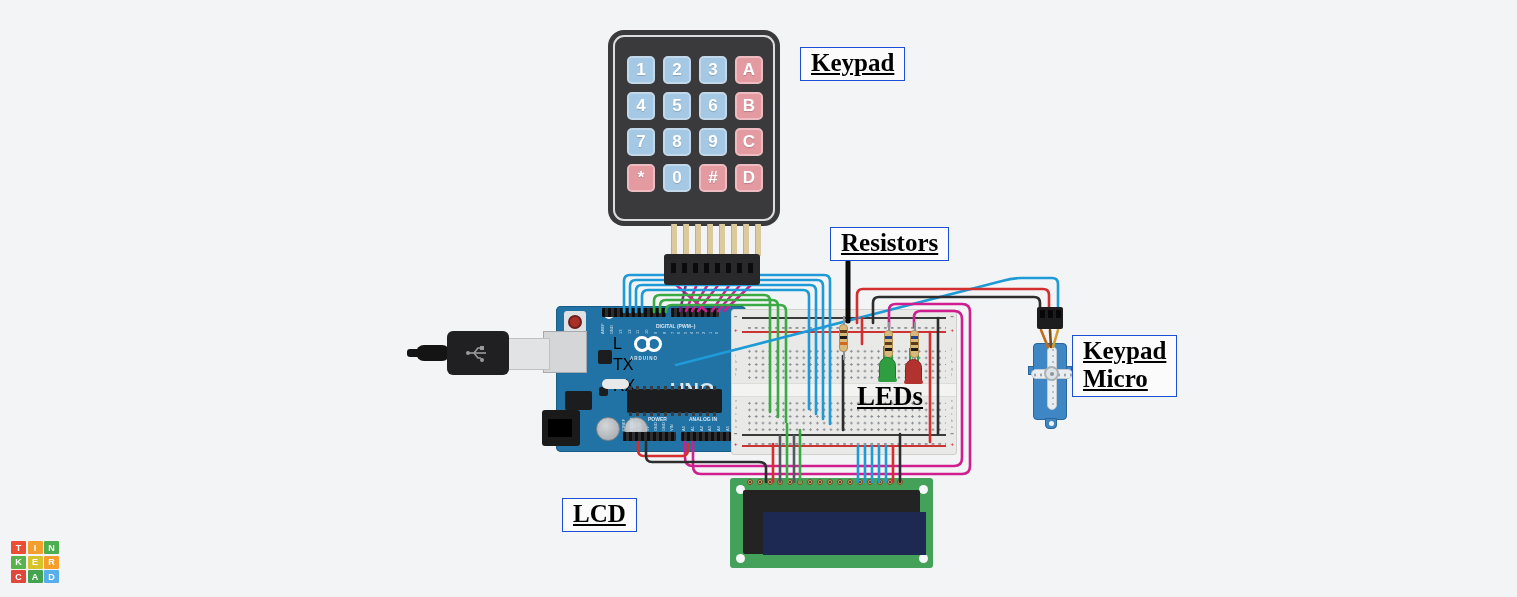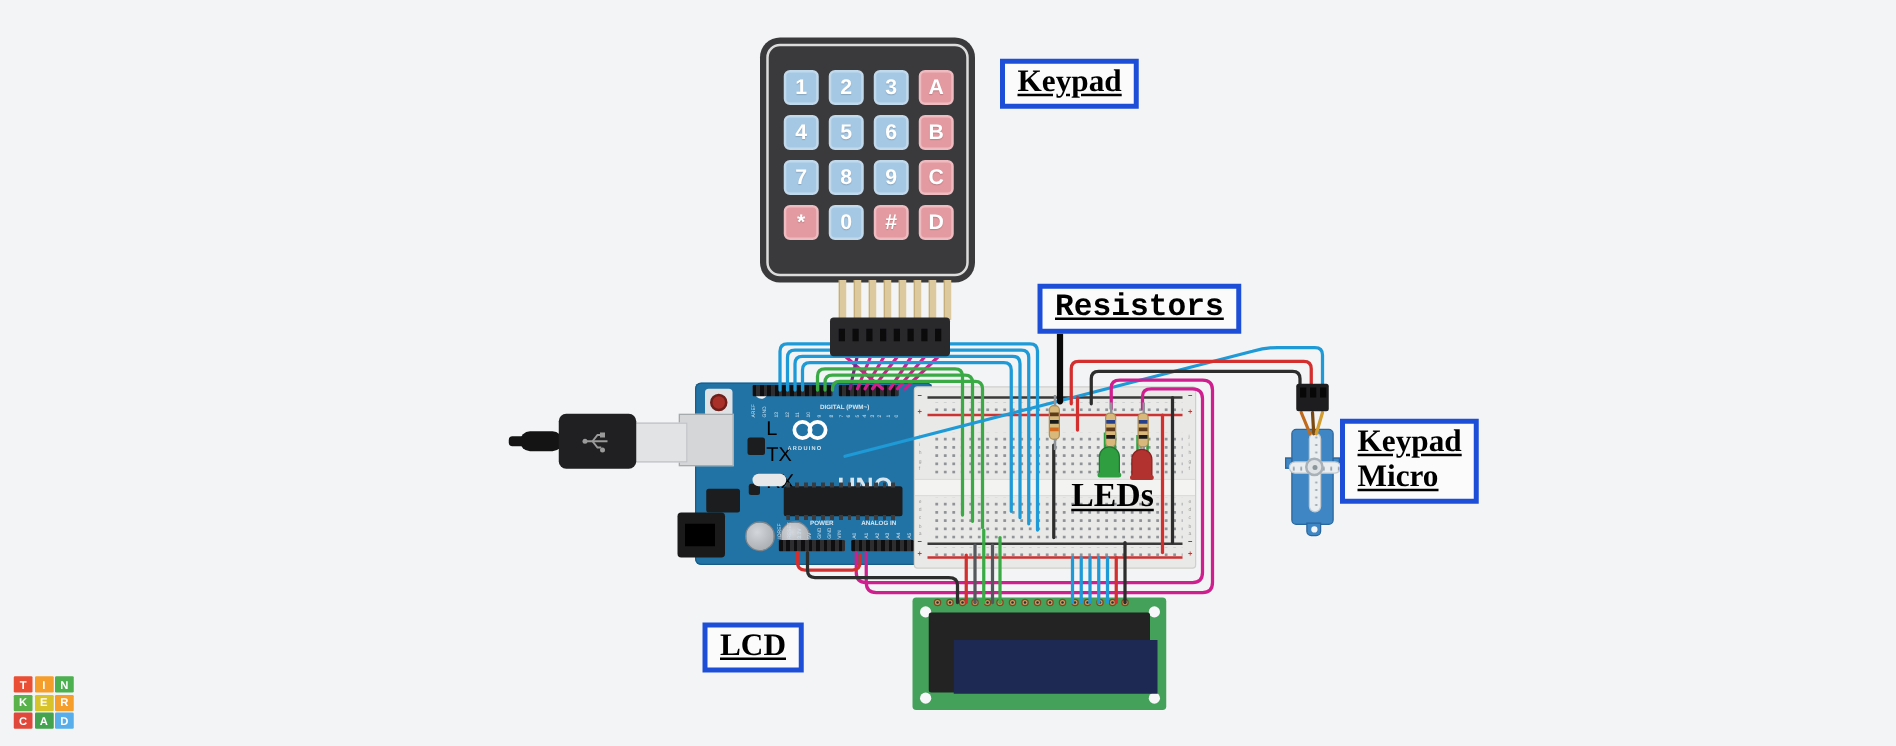--- a/index.html
+++ b/index.html
@@ -1,19 +1,19 @@
 <!DOCTYPE html>
 <html><head>
 <meta charset="utf-8">
 <style>
   html,body{margin:0;padding:0;background:#e9eaec;}
   #canvas{position:relative;width:1517px;height:597px;background:#f3f4f6;overflow:hidden;
           font-family:"Liberation Sans",sans-serif;}
   
-  .anno{position:absolute;z-index:40;border:4px solid #1d4ed8;background:#fbfbfc;color:#000;
+  .anno{position:absolute;z-index:40;border:1px solid #1d4ed8;background:#fbfbfc;color:#000;
         font:bold 25px "Liberation Serif",serif;text-decoration:underline;padding:1px 10px 3px;
         white-space:nowrap;line-height:1.12;text-align:center;}
   .free-text{position:absolute;z-index:30;color:#000;font:bold 27px "Liberation Serif",serif;
         text-decoration:underline;}
   
   .keypad{position:absolute;left:608px;top:30px;width:172px;height:196px;background:#3a3a3c;
           border-radius:16px;z-index:10;}
   .keypad::after{content:"";position:absolute;inset:5px;border:2px solid #dcdcdc;border-radius:11px;}
   .keys{position:absolute;left:19px;top:26px;display:grid;grid-template-columns:repeat(4,28px);
         grid-auto-rows:28px;gap:8px;z-index:2;}
@@ -408,21 +408,21 @@
       <path d="M886,446 V482" stroke="#1e9ad6" stroke-width="2.6" fill="none" stroke-linecap="round"></path>
       <path d="M893,446 V482" stroke="#d32f2f" stroke-width="2.6" fill="none" stroke-linecap="round"></path>
       <path d="M900,434 V482" stroke="#2d2d2d" stroke-width="2.6" fill="none" stroke-linecap="round"></path>
       <path d="M1041,330 L1048,347" stroke="#c06a1e" stroke-width="2.6" fill="none" stroke-linecap="round"></path>
       <path d="M1050,330 L1051,347" stroke="#7a4a12" stroke-width="2.6" fill="none" stroke-linecap="round"></path>
       <path d="M1058,330 L1053,347" stroke="#d39c2f" stroke-width="2.6" fill="none" stroke-linecap="round"></path>
       <path d="M848,262 V321" stroke="#0a0a0a" stroke-width="5" fill="none" stroke-linecap="round"></path>
     </svg>
 
   <div class="anno" style="left:800px;top:47px;">Keypad</div>
-  <div class="anno" style="left:830px;top:227px;font-family:Liberation Mono, monospace;">Resistors</div>
+  <div class="anno" style="left:830px;top:227px;">Resistors</div>
   <div class="anno" style="left:1072px;top:335px;text-align:left;">
     <div>Keypad</div>
     <div>Micro</div>
   </div>
   <div class="anno" style="left:562px;top:498px;">LCD</div>
   <div class="free-text" style="left:857px;top:381px;">LEDs</div>
 
   <div class="tclogo">
       <span style="background-color: rgb(234, 79, 53);">T</span>
       <span style="background-color: rgb(245, 158, 44);">I</span>

